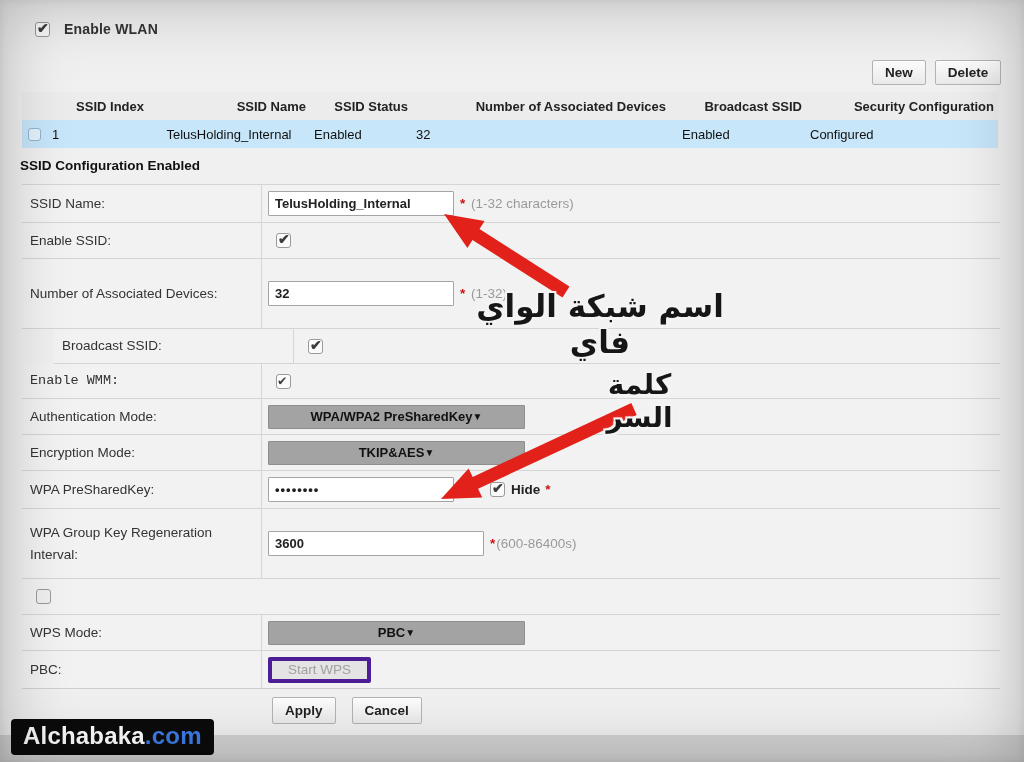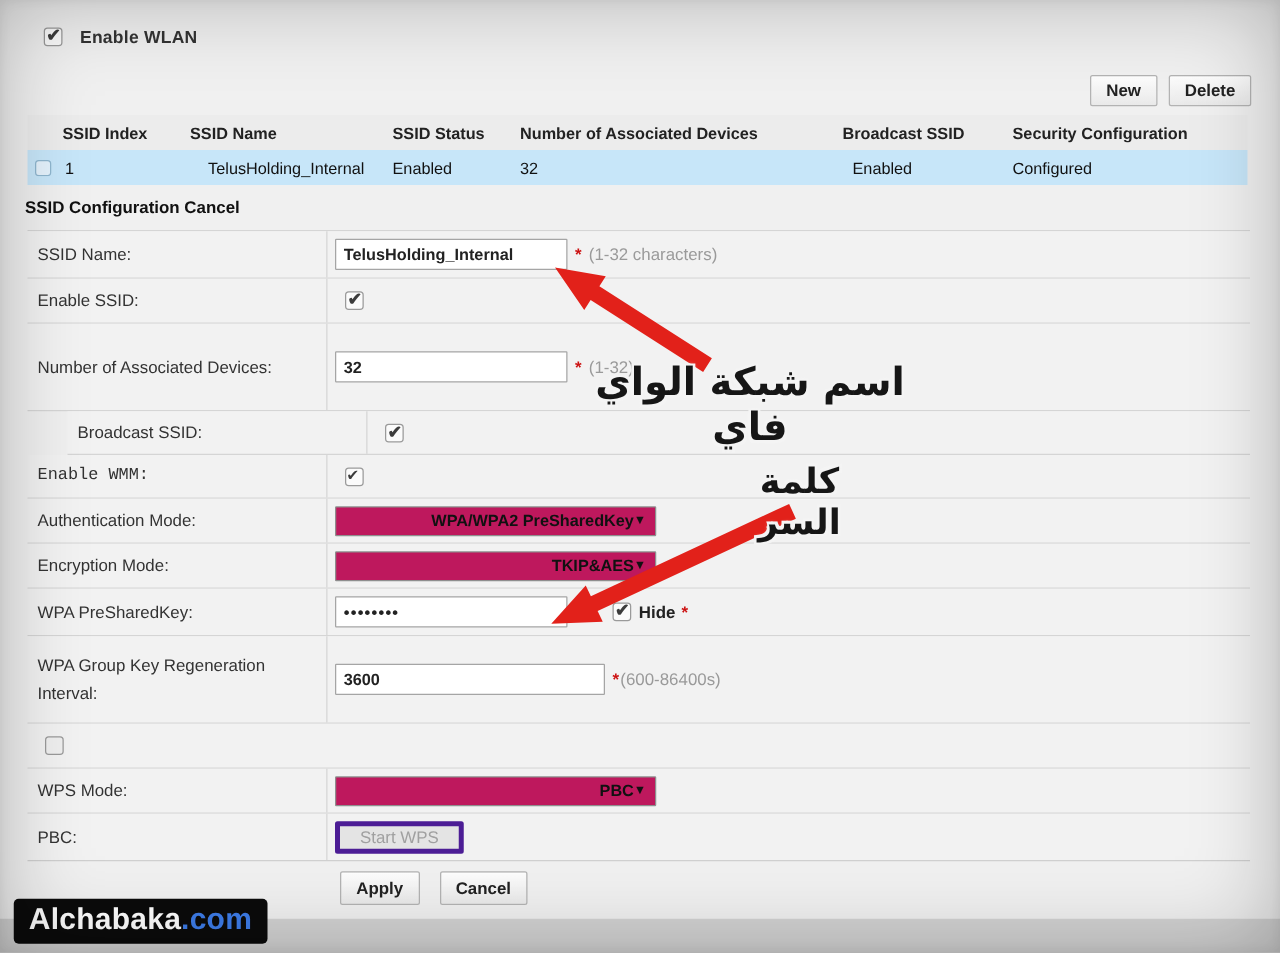--- a/index.html
+++ b/index.html
@@ -44,21 +44,21 @@
 
   
   .ssid-table { position:absolute; left:22px; top:92px; width:976px; font-size:13px; }
   .t-row { display:flex; height:28px; align-items:center; }
   .t-head { background:#ececec; font-weight:700; color:#222; }
   .t-data { background:#c7e6f9; color:#111; }
   .tc { padding:0 4px; white-space:nowrap; overflow:hidden; }
   .tc0 { width:24px; display:flex; justify-content:center; }
   .tc1 { width:102px; } .tc2 { width:162px; } .tc3 { width:102px; }
   .tc4 { width:258px; } .tc5 { width:136px; } .tc6 { width:192px; }
-  .t-head .tc { text-align:left; }
+  .t-head .tc { text-align:right; }
   .t-data .tc1 { padding-left:6px; }
   .t-data .tc2 { text-align:center; }
   .t-data .tc5 { padding-left:12px; }
 
   .section-title { position:absolute; left:20px; top:158px; font-size:13.5px; font-weight:700; color:#111; }
 
   
   .form { position:absolute; left:22px; top:184px; width:978px; border-top:1px solid #d5d5d5; font-size:13.5px; }
   .f-row { display:flex; background:#f2f2f2; border-bottom:1px solid #d5d5d5; }
   .f-label {
@@ -66,22 +66,22 @@
     display:flex; align-items:center; padding:4px 12px 4px 8px; color:#333; line-height:1.6;
   }
   .f-field { flex:1; display:flex; align-items:center; padding-left:6px; gap:6px; }
   .inp {
     height:25px; width:186px; border:1px solid #a5a5a5; background:#fff;
     font-family:inherit; font-size:13px; font-weight:600; color:#222; padding:0 6px; border-radius:1px;
   }
   .inp.wide { width:216px; }
   .inp.pwd { letter-spacing:1px; font-size:13px; }
   .select {
-    width:257px; height:24px; border:1px solid #8e8e8e; background:#be185d; border-radius:1px;
-    display:flex; align-items:center; justify-content:flex-end;
+    width:257px; height:24px; border:1px solid #8e8e8e; background:#a3a3a3; border-radius:1px;
+    display:flex; align-items:center; justify-content:center;
     padding:0 7px; font-size:13px; font-weight:700; color:#111; cursor:pointer;
   }
   .select .arrow { font-size:10px; color:#111; }
   .req { color:#cc1111; font-weight:700; }
   .hint { color:#9a9a9a; font-size:13.5px; white-space:pre; }
   .hide-lbl { font-weight:700; color:#222; }
   .btn-disabled {
     height:26px; padding:0 16px; font-family:inherit; font-size:13.5px;
     background:#e4e4e4; border:4px solid #4c1d95; color:#a0a0a0; border-radius:2px;
   }
@@ -139,21 +139,21 @@
         </div>
       <div class="tc tc1">1</div>
       <div class="tc tc2">TelusHolding_Internal</div>
       <div class="tc tc3">Enabled</div>
       <div class="tc tc4">32</div>
       <div class="tc tc5">Enabled</div>
       <div class="tc tc6">Configured</div>
     </div>
   </div>
 
-  <div class="section-title">SSID Configuration Cancel</div>
+  <div class="section-title">SSID Configuration Enabled</div>
 
   <div class="form">
 
     <div class="f-row" style="height:38px;">
       <div class="f-label">SSID Name:</div>
       <div class="f-field">
         <input class="inp" value="TelusHolding_Internal" style="">
         <span class="req">*</span>
           <span class="hint" style="margin-left:-4px;"> (1-32 characters)</span>
       </div>

